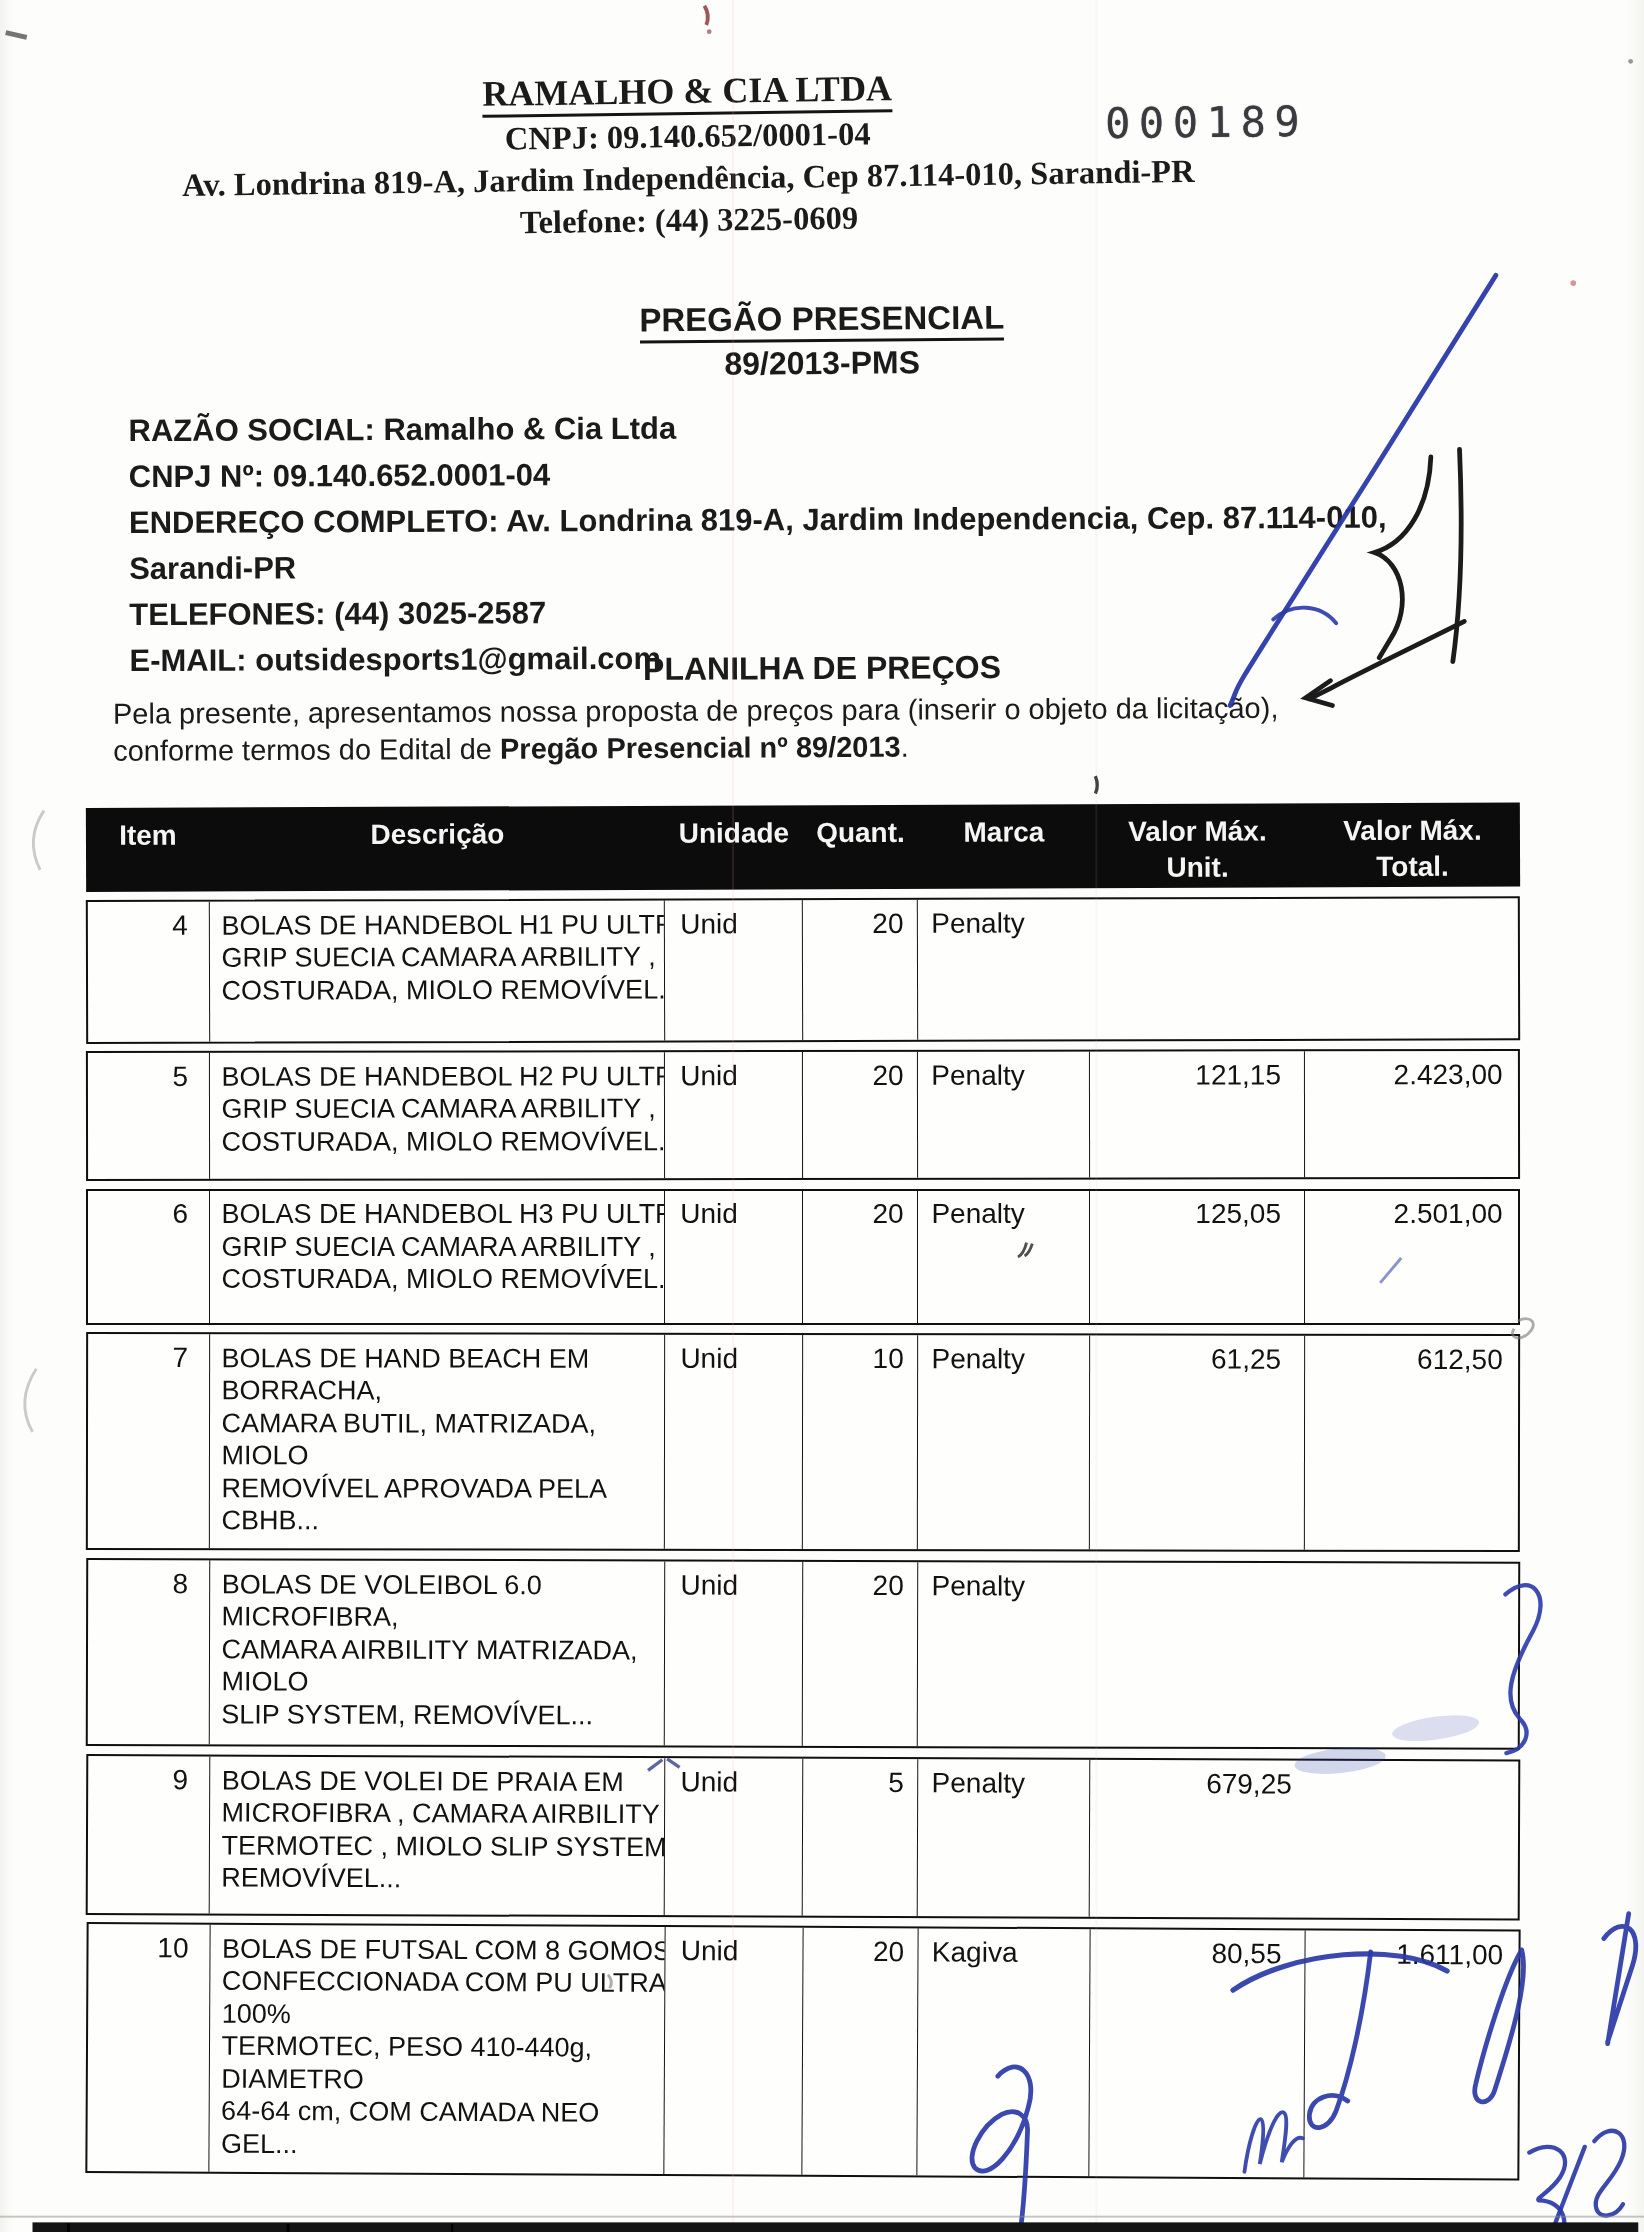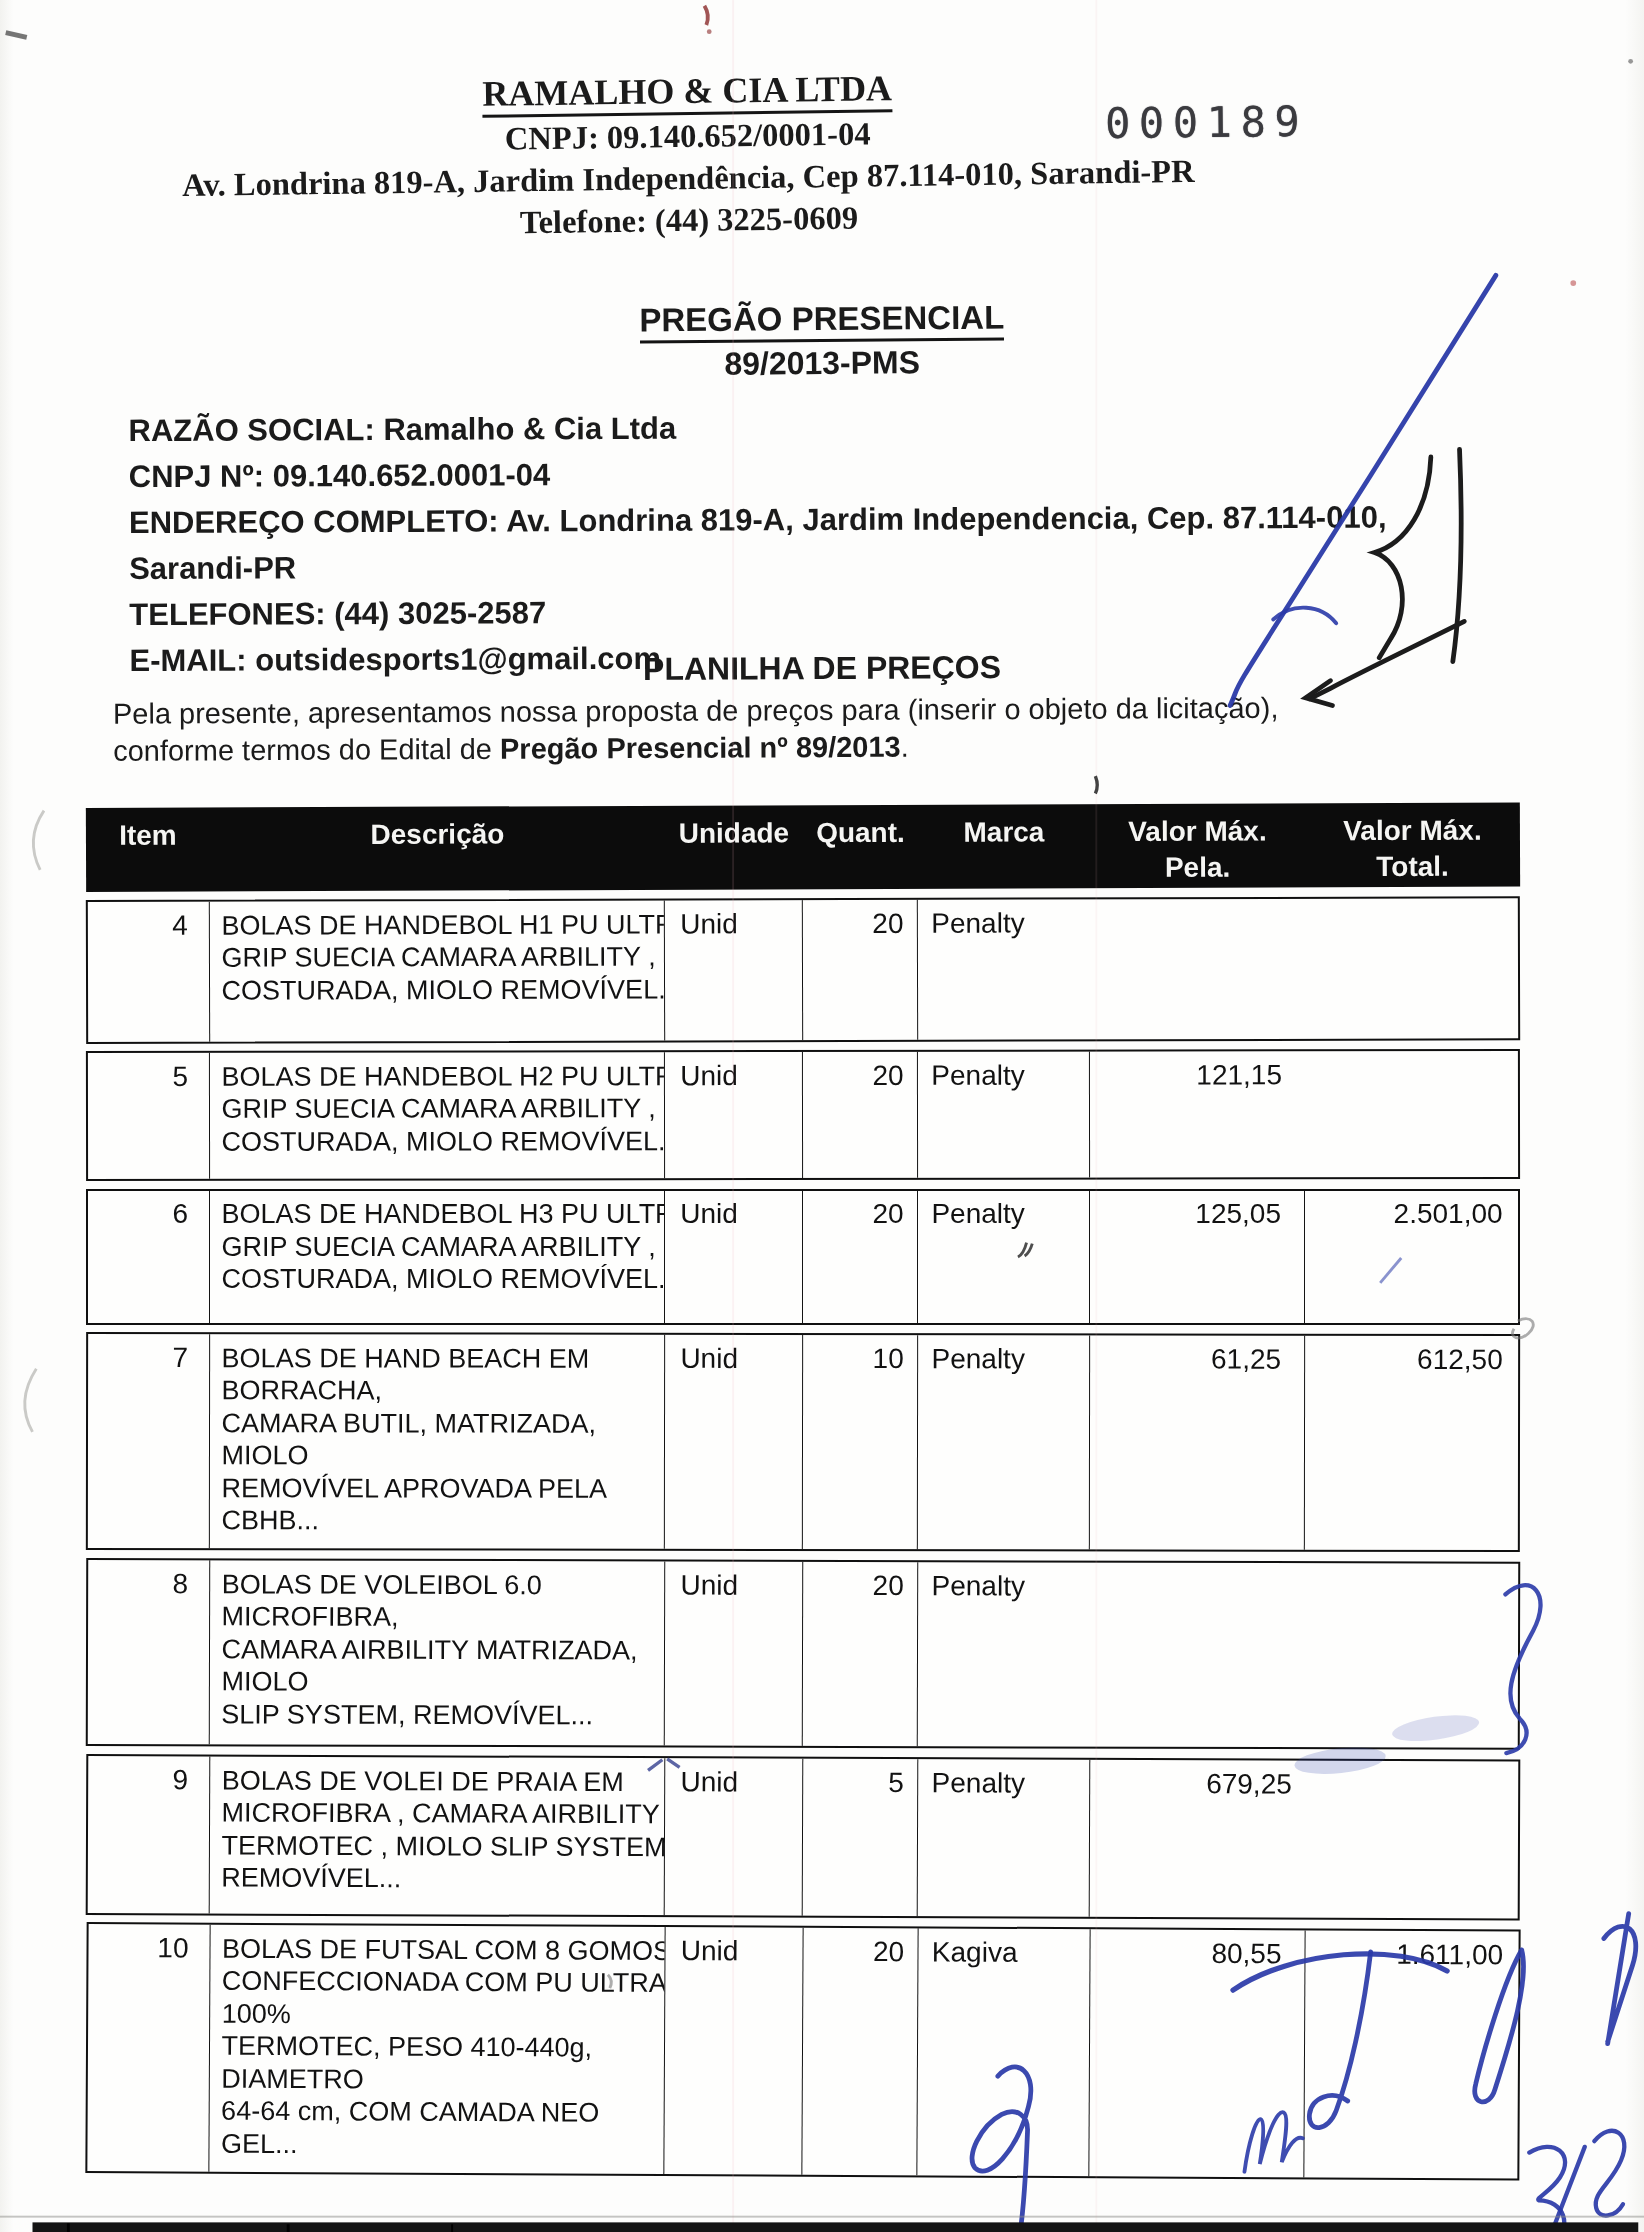--- a/index.html
+++ b/index.html
@@ -106,21 +106,21 @@
           <div>Unidade</div>
         </div>
       <div class="th">
           <div>Quant.</div>
         </div>
       <div class="th">
           <div>Marca</div>
         </div>
       <div class="th">
           <div>Valor Máx.</div>
-          <div>Pela.</div>
+          <div>Unit.</div>
         </div>
       <div class="th">
           <div>Valor Máx.</div>
           <div>Total.</div>
         </div>
     </div>
     <div id="tbody">
     <div class="trow r0">
       <div class="c item">4</div>
       <div class="c desc">
@@ -137,20 +137,21 @@
       <div class="c item">5</div>
       <div class="c desc">
             <div>BOLAS DE HANDEBOL H2 PU ULTRA</div>
             <div>GRIP SUECIA CAMARA ARBILITY ,</div>
             <div>COSTURADA, MIOLO REMOVÍVEL...</div>
           </div>
       <div class="c unid">Unid</div>
       <div class="c qty">20</div>
       <div class="c marca">Penalty</div>
       <div class="c vunit">121,15</div>
+      <div class="c vtotal">2.423,00</div>
     </div>
 
     <div class="trow r2">
       <div class="c item">6</div>
       <div class="c desc">
             <div>BOLAS DE HANDEBOL H3 PU ULTRA</div>
             <div>GRIP SUECIA CAMARA ARBILITY ,</div>
             <div>COSTURADA, MIOLO REMOVÍVEL...</div>
           </div>
       <div class="c unid">Unid</div>

